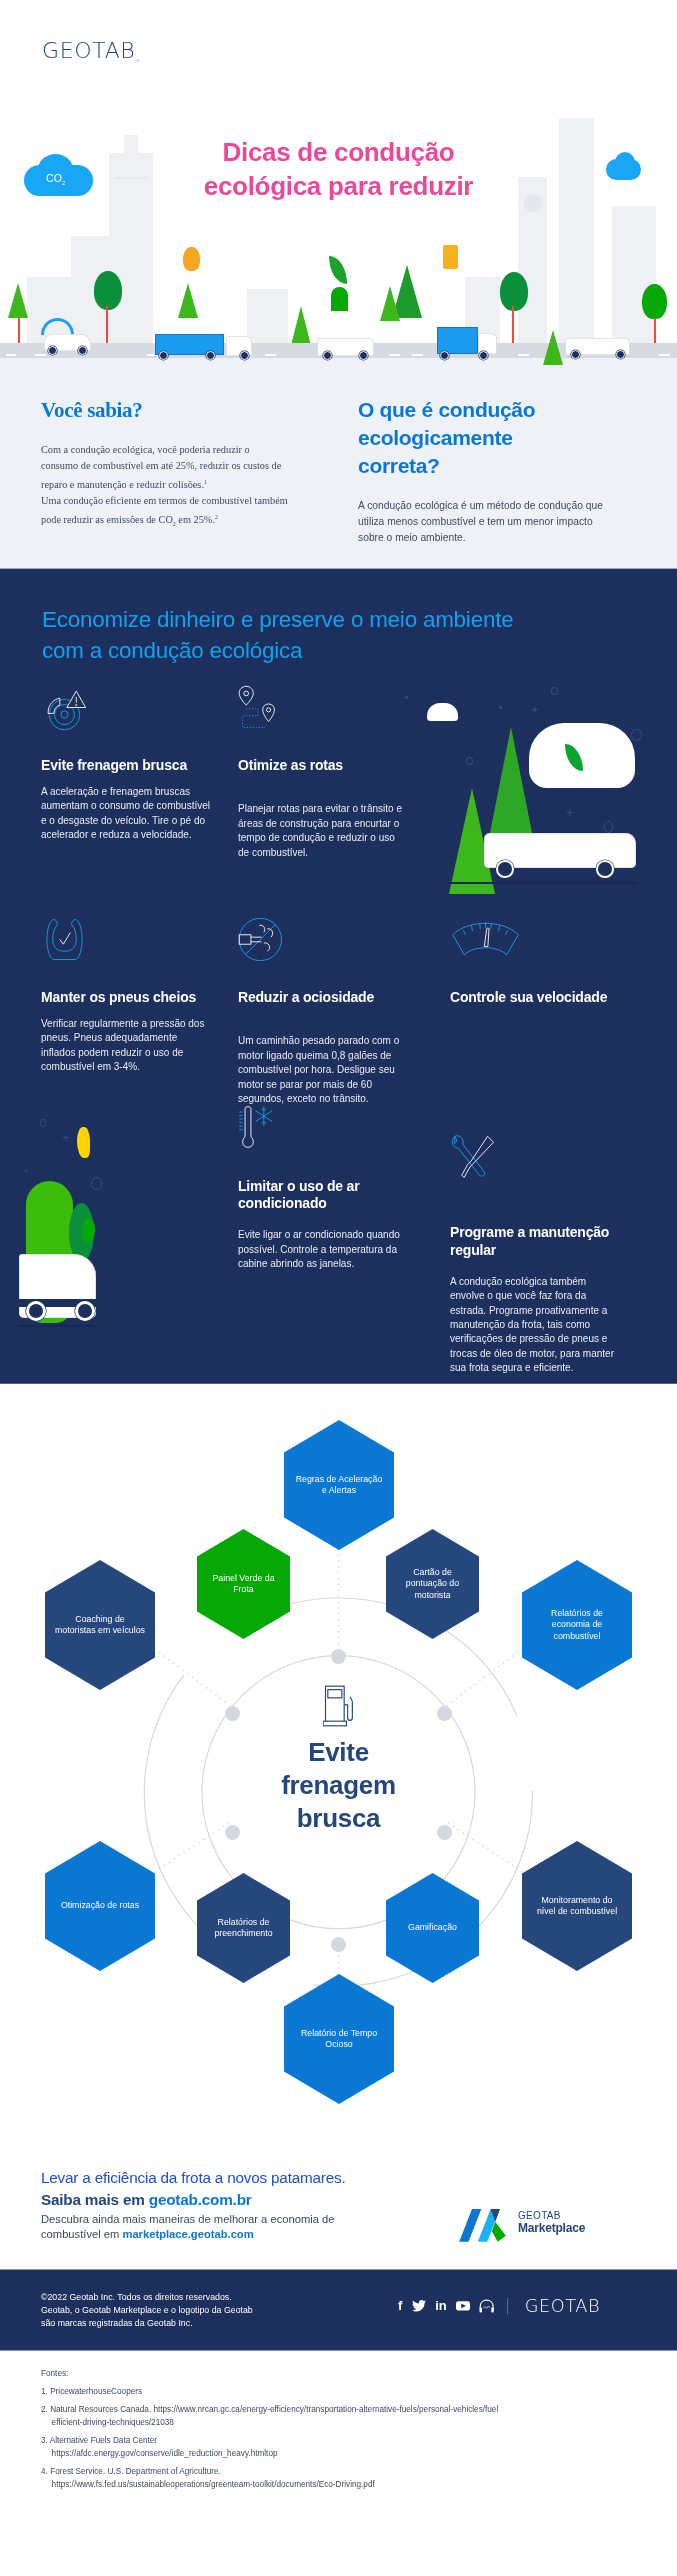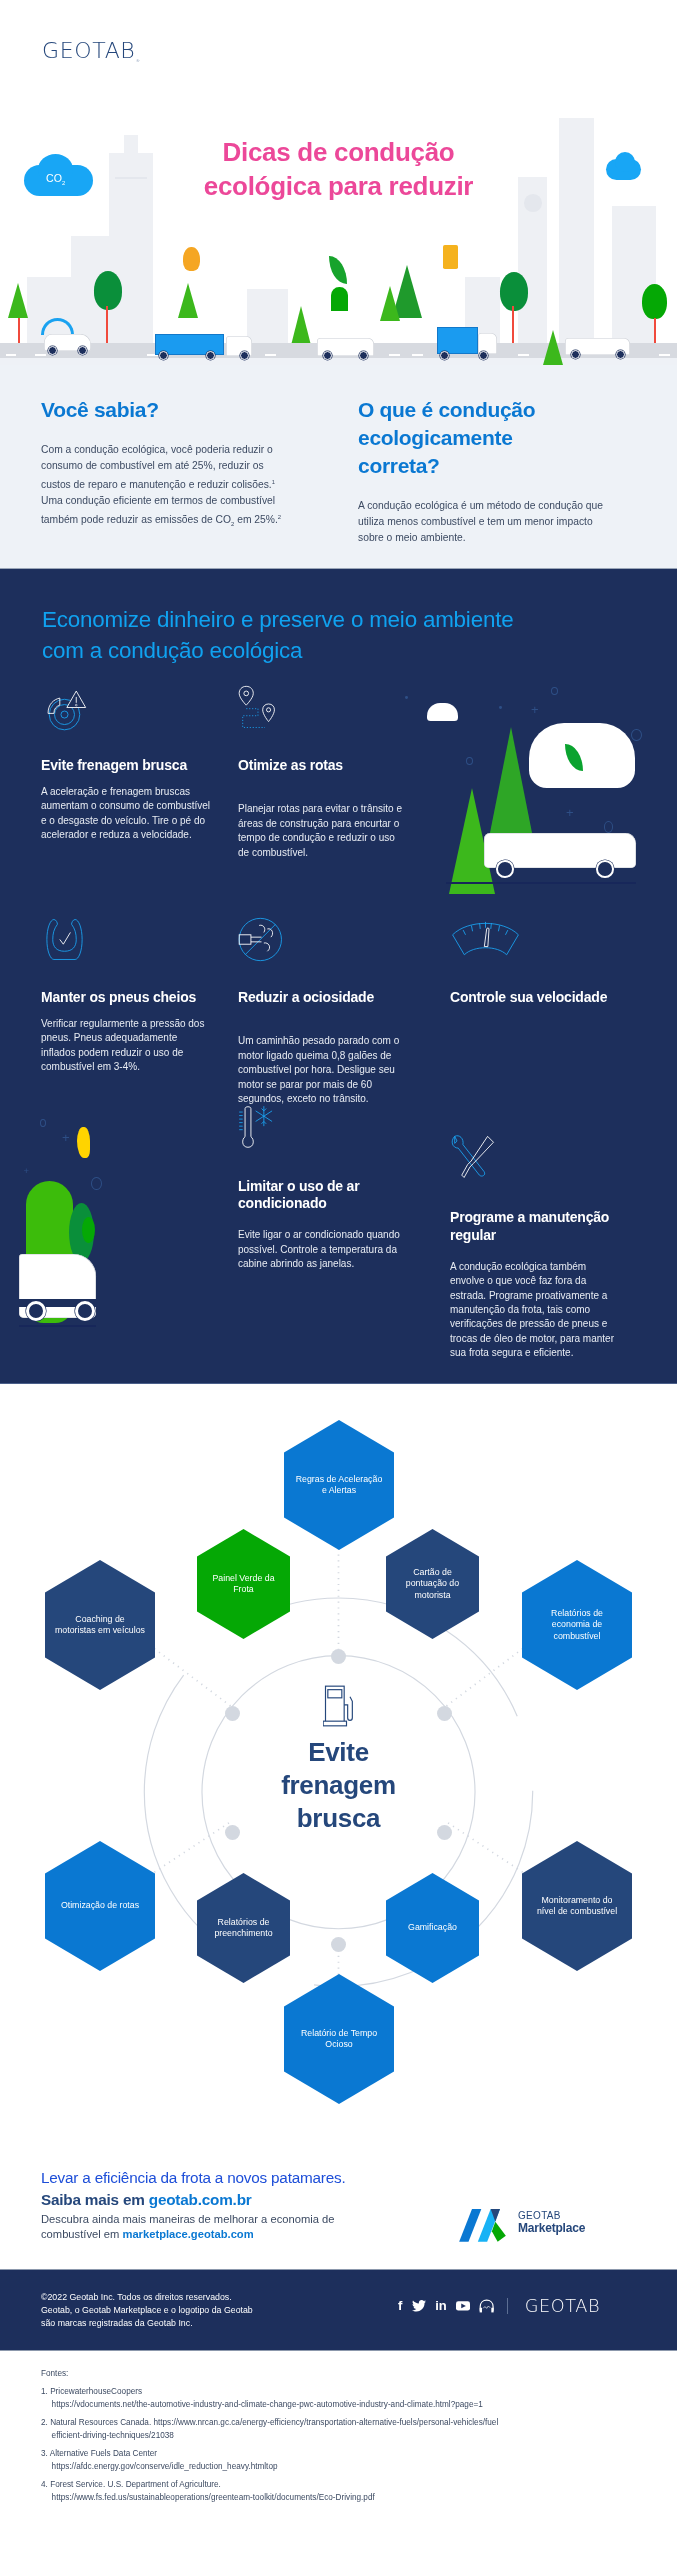--- a/index.html
+++ b/index.html
@@ -161,21 +161,21 @@
   <div class="wheel" style="left:440px;top:351px;"></div>
   <div class="wheel" style="left:479px;top:351px;"></div>
 
   <div class="cab" style="left:565px;top:338px;width:65px;height:16.5px;"></div>
   <div class="wheel" style="left:571px;top:350px;"></div>
   <div class="wheel" style="left:616px;top:350px;"></div>
   <div class="tree" style="left:543px;top:330px;"></div>
 </section>
 
 <section id="info">
-  <div class="info-col" style="left:41px;top:31px;width:247px;">
+  <div class="info-col" style="left:41px;top:31px;width:247px;font-family:Liberation Serif, serif;">
     <h2 class="info-h">Você sabia?</h2>
     <p class="info-p" style="margin-top:17.7px;">
       <span>Com a condução ecológica, você poderia reduzir o consumo de combustível em até 25%, reduzir os custos de reparo e manutenção e reduzir colisões.</span><sup>1</sup><br>
       <span>Uma condução eficiente em termos de combustível também pode reduzir as emissões de CO</span><sub>2</sub><span> em 25%.</span><sup>2</sup>
     </p>
   </div>
   <div class="info-col" style="left:358px;top:31px;width:259px;">
     <h2 class="info-h">
       <span style="display:block">O que é condução</span>
       <span style="display:block">ecologicamente</span>
@@ -292,21 +292,21 @@
     </svg>
     <h3 class="tip-title" style="margin-top:23.6px;">Limitar o uso de ar condicionado</h3>
     <p class="tip-text" style="margin-top:15.3px;">Evite ligar o ar condicionado quando possível. Controle a temperatura da cabine abrindo as janelas.</p>
   </div>
 
   <div class="tip" style="left:450px;top:565px;width:171px;">
     <svg class="tip-icon" viewBox="0 0 80 80" width="47" height="47">
       <path d="M8 4 C0 12 4 24 14 24 L50 70 C54 74 62 70 58 64 L22 18 C24 8 16 0 8 4 L12 12 L8 16 Z" fill="none" stroke="#1aa2f0" stroke-width="1.5"></path>
       <path d="M64 4 L74 14 L40 50 L34 56 L24 74 L20 70 L30 52 L36 46 Z" fill="none" stroke="#fff" stroke-width="1.5"></path>
     </svg>
-    <h3 class="tip-title" style="margin-top:26px;">Programe a manutenção regular</h3>
+    <h3 class="tip-title" style="margin-top:41px;">Programe a manutenção regular</h3>
     <p class="tip-text" style="margin-top:15.3px;">A condução ecológica também envolve o que você faz fora da estrada. Programe proativamente a manutenção da frota, tais como verificações de pressão de pneus e trocas de óleo de motor, para manter sua frota segura e eficiente.</p>
   </div>
 </section>
 
 <section id="hexarea">
   <svg class="abs" style="left:0;top:0;" width="677" height="765" viewBox="0 0 1150 1300">
     <circle cx="575" cy="692" r="232" fill="none" stroke="#d3d8e0" stroke-width="2"></circle>
     <circle cx="575" cy="692" r="330" fill="none" stroke="#d3d8e0" stroke-width="2" stroke-dasharray="560 130"></circle>
     <line x1="575" y1="278" x2="575" y2="460" stroke="#d3d8e0" stroke-width="3" stroke-dasharray="2 8"></line>
     <line x1="575" y1="950" x2="575" y2="1118" stroke="#d3d8e0" stroke-width="3" stroke-dasharray="2 8"></line>
@@ -411,21 +411,20 @@
       </svg>
     <span class="vsep"></span>
     <span class="flogo">GEOTAB</span>
   </div>
 </footer>
 
 <section id="sources">
   <div class="src-label">Fontes:</div>
   <div class="src">
     <span>1.</span> <span>PricewaterhouseCoopers</span>
-    <span class="src-url">https://vdocuments.net/the-automotive-industry-and-climate-change-pwc-automotive-industry-and-climate.html?page=1</span>
   </div>
   <div class="src">
     <span>2.</span> <span>Natural Resources Canada. https://www.nrcan.gc.ca/energy-efficiency/transportation-alternative-fuels/personal-vehicles/fuel</span>
     <span class="src-url">efficient-driving-techniques/21038</span>
   </div>
   <div class="src">
     <span>3.</span> <span>Alternative Fuels Data Center</span>
     <span class="src-url">https://afdc.energy.gov/conserve/idle_reduction_heavy.htmltop</span>
   </div>
   <div class="src">

